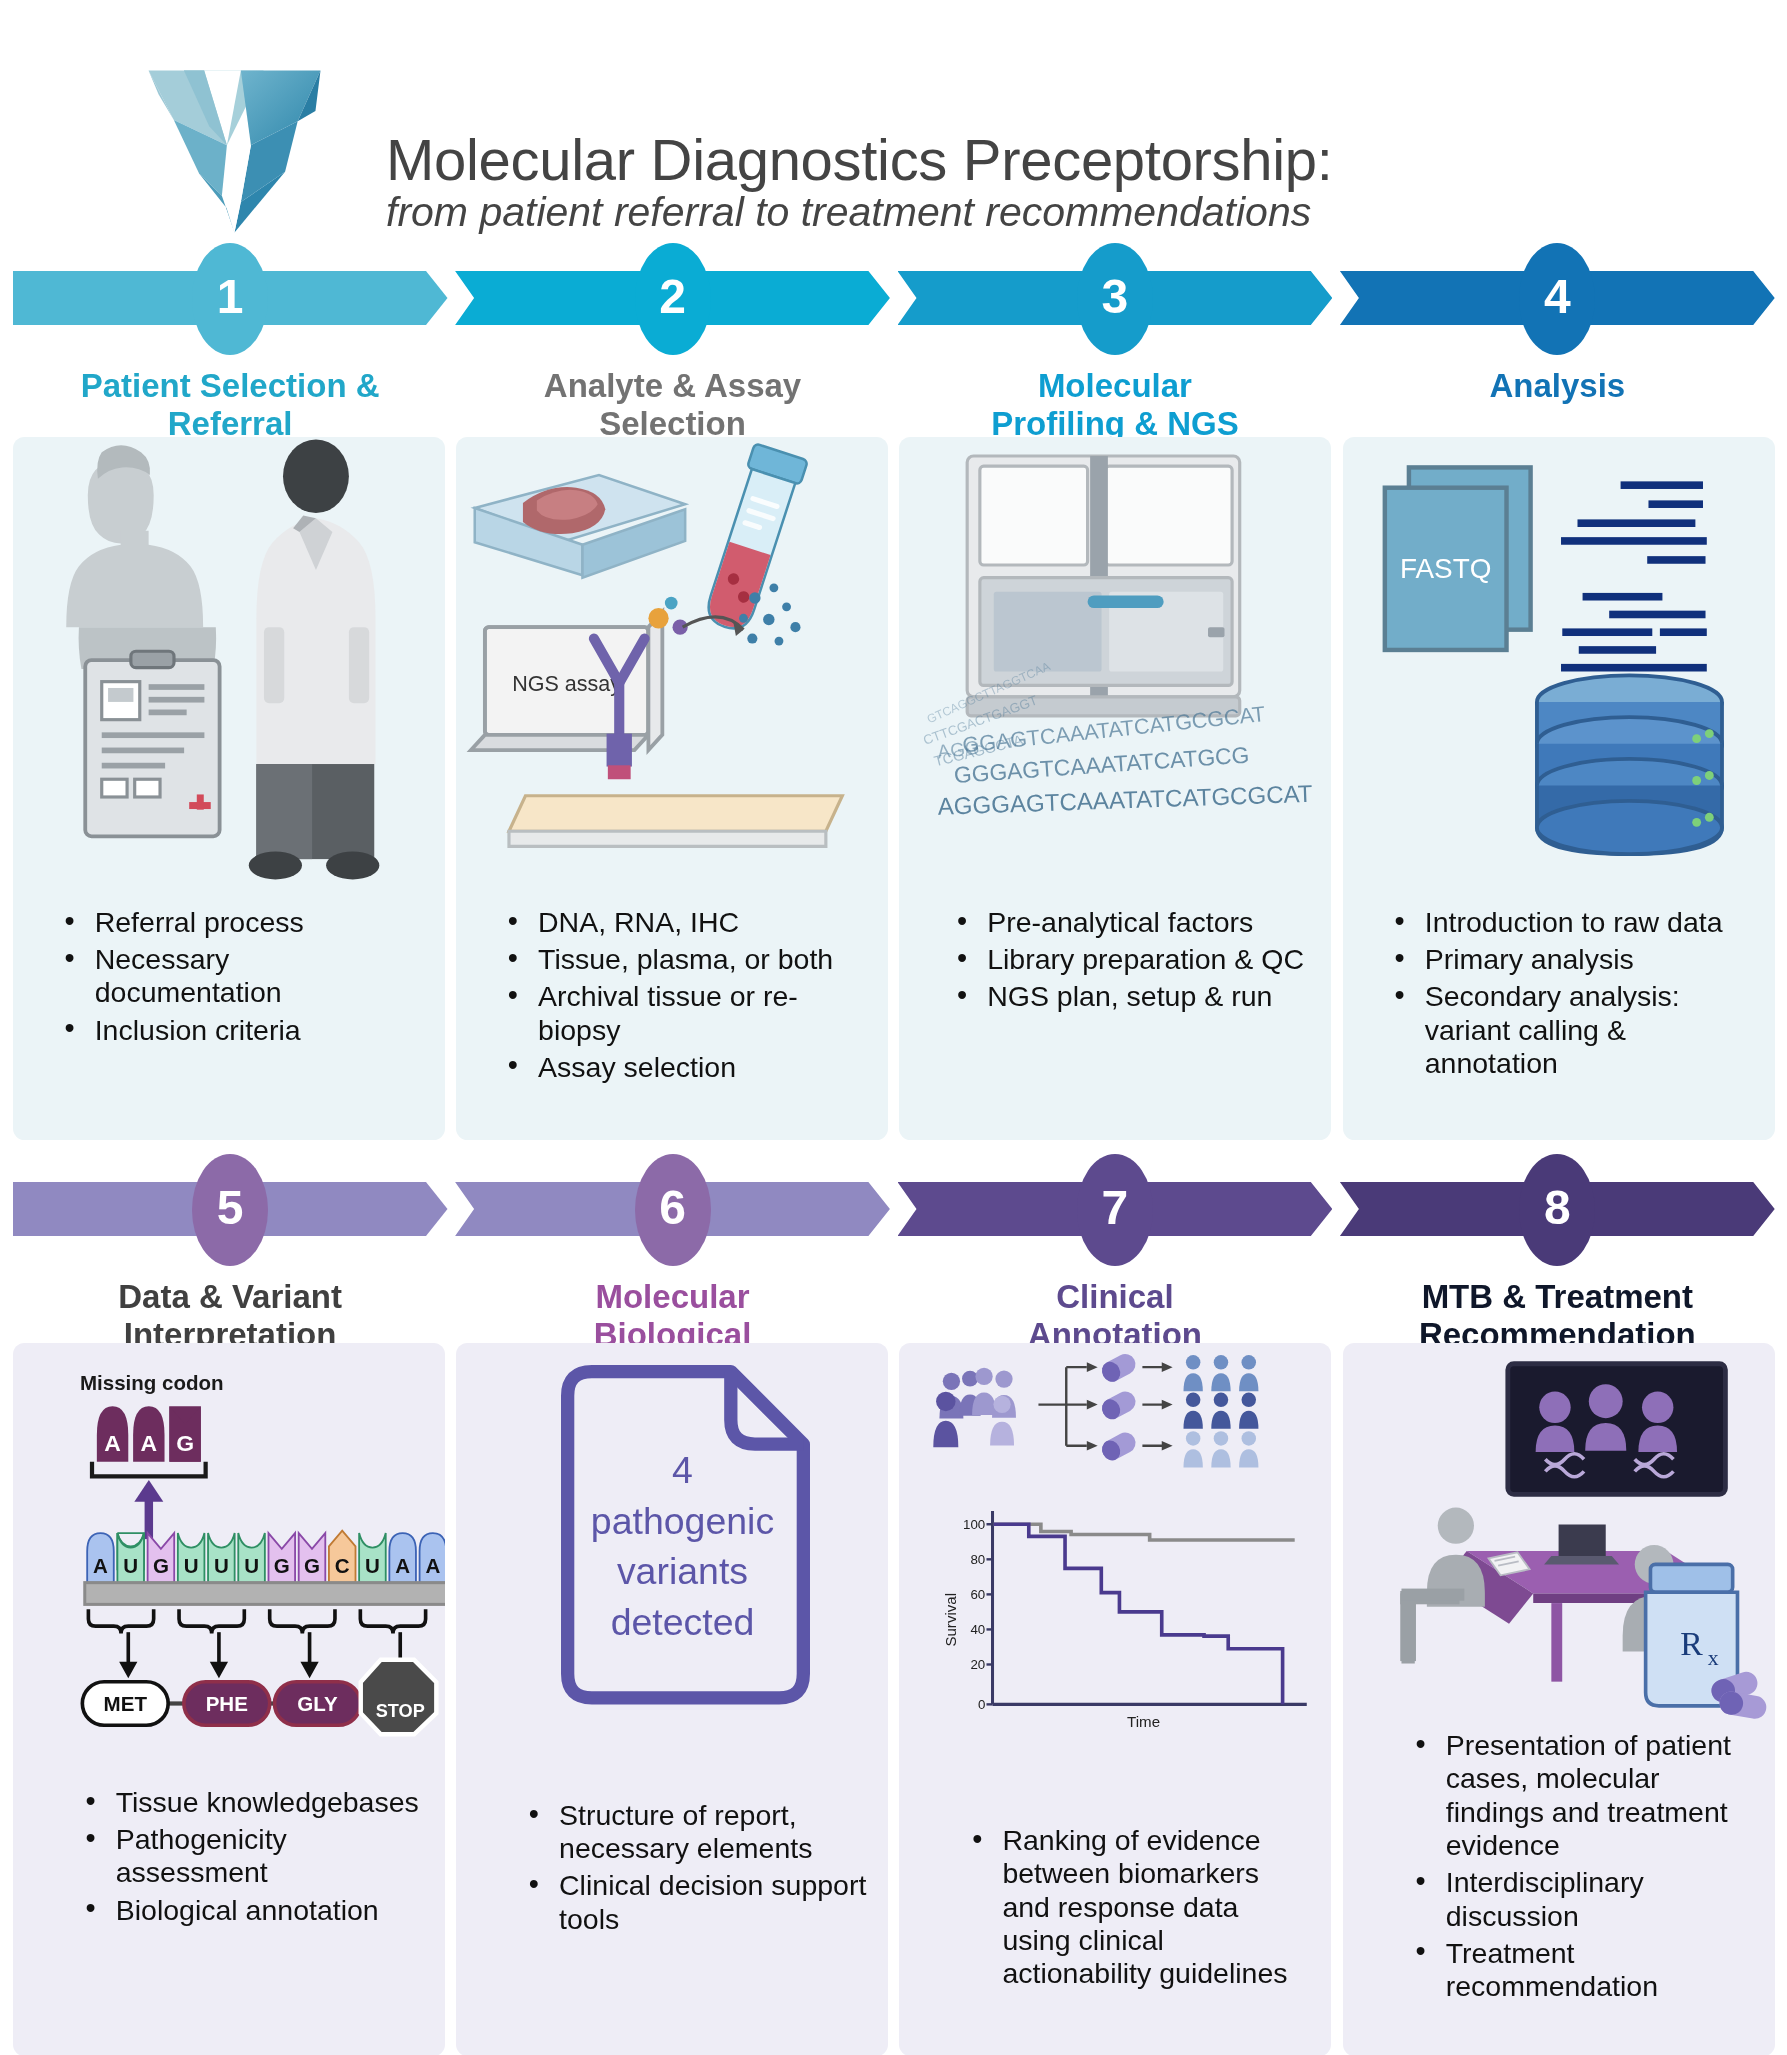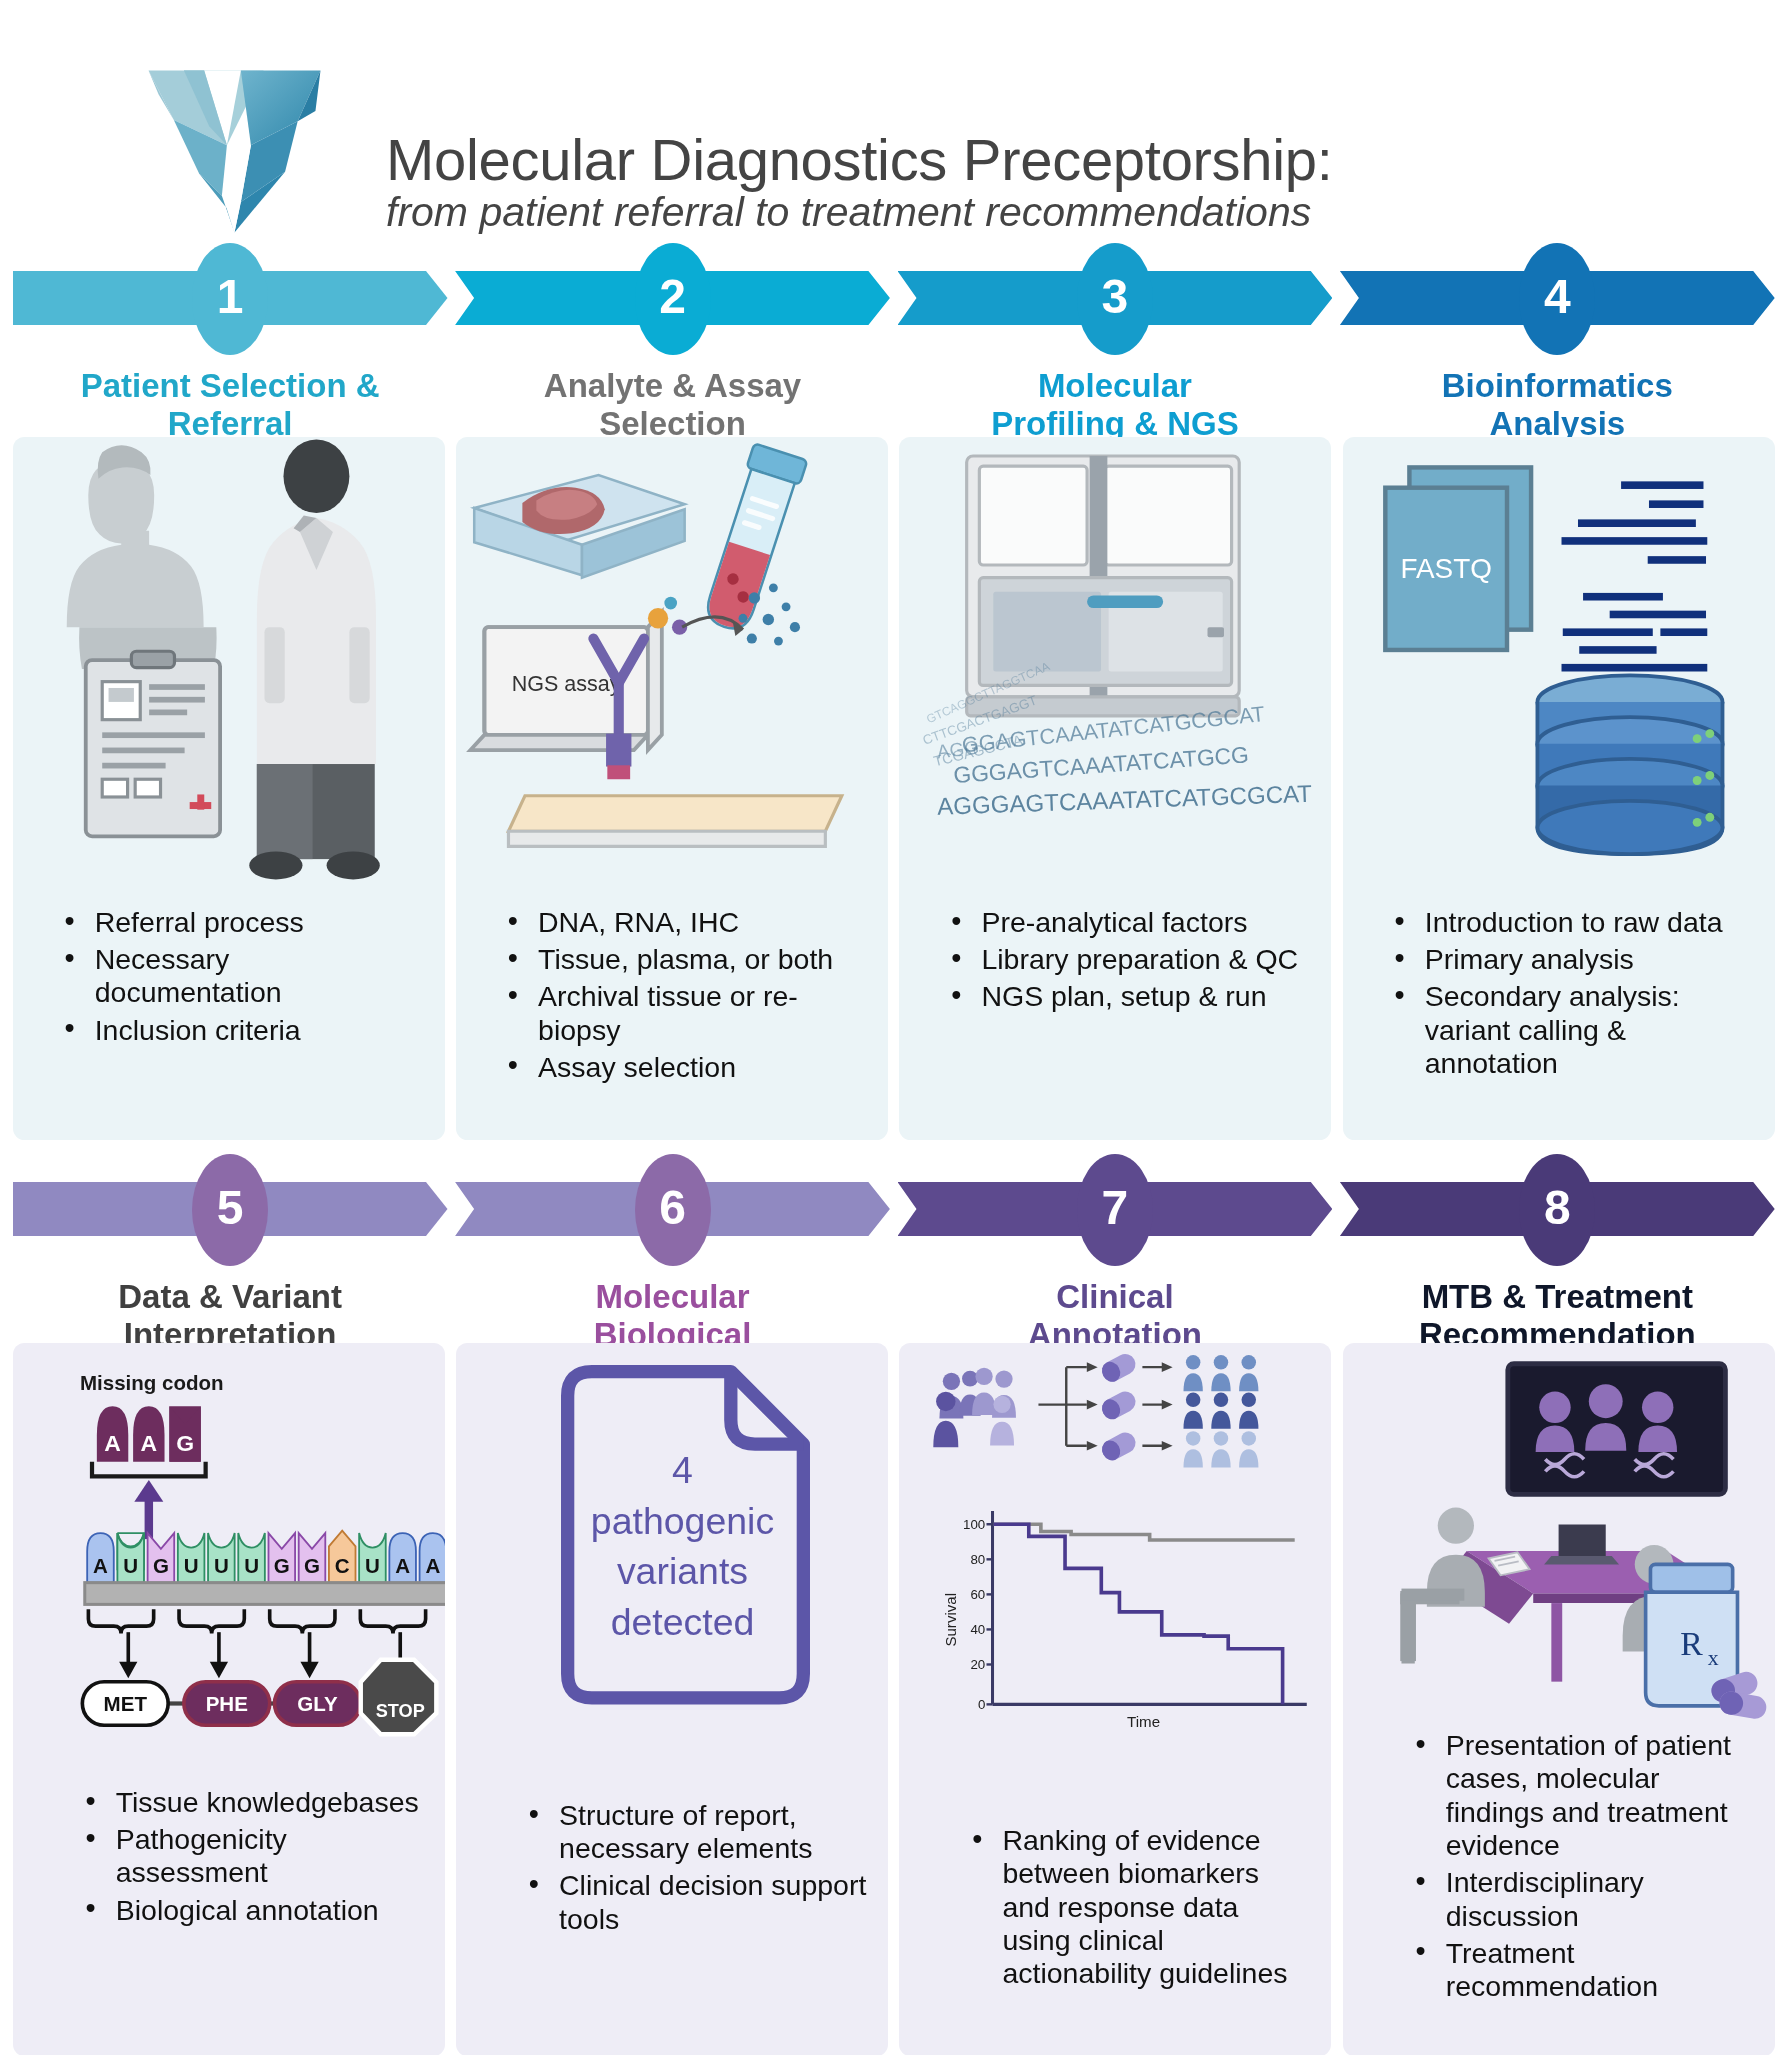--- a/index.html
+++ b/index.html
@@ -53,21 +53,21 @@
   }
 
   
   .cards { position: absolute; left: 12.7px; width: 1762px; display: flex; gap: 11.4px; }
   .cards.row1 { top: 437px; height: 703px; }
   .cards.row2 { top: 1343px; height: 713px; }
   .card {
     flex: 1 1 0; border-radius: 11.4px; position: relative; overflow: hidden;
     display: flex; flex-direction: column;
   }
-  .card.blue { background: #ebf4f7; }
+  .card.blue { background: #ebf4f7; align-items: center; }
   .card.purple { background: #eeedf6; padding-left: 21px; }
   .card .art { position: relative; flex: 0 0 auto; }
   .bullets { padding: 0 21.5px 0 48px; }
   .bullets ul { list-style: none; }
   .bullets li {
     position: relative; font-size: 28.5px; line-height: 1.17; color: #111;
     margin-bottom: 3.8px; padding-left: 34px;
   }
   .bullets li::before {
     content: "\2022"; position: absolute; left: 3.8px; top: -1.3px; font-size: 29px; color: #111;
@@ -142,21 +142,20 @@
         <div class="step-title" style="color:#0e9ed1">
           <div>Molecular</div>
           <div>Profiling &amp; NGS</div>
         </div>
       </div>
 
       <div class="arrow notched">
         <div class="body" style="background:#1273b5"></div>
         <div class="bubble" style="background:#1273b5">4</div>
         <div class="step-title" style="color:#1273b5">
-          <div>Bioinformatics</div>
           <div>Analysis</div>
         </div>
       </div>
 
     </div>
   </div>
 
   <div class="cards row1">
 
     <div class="card blue">

